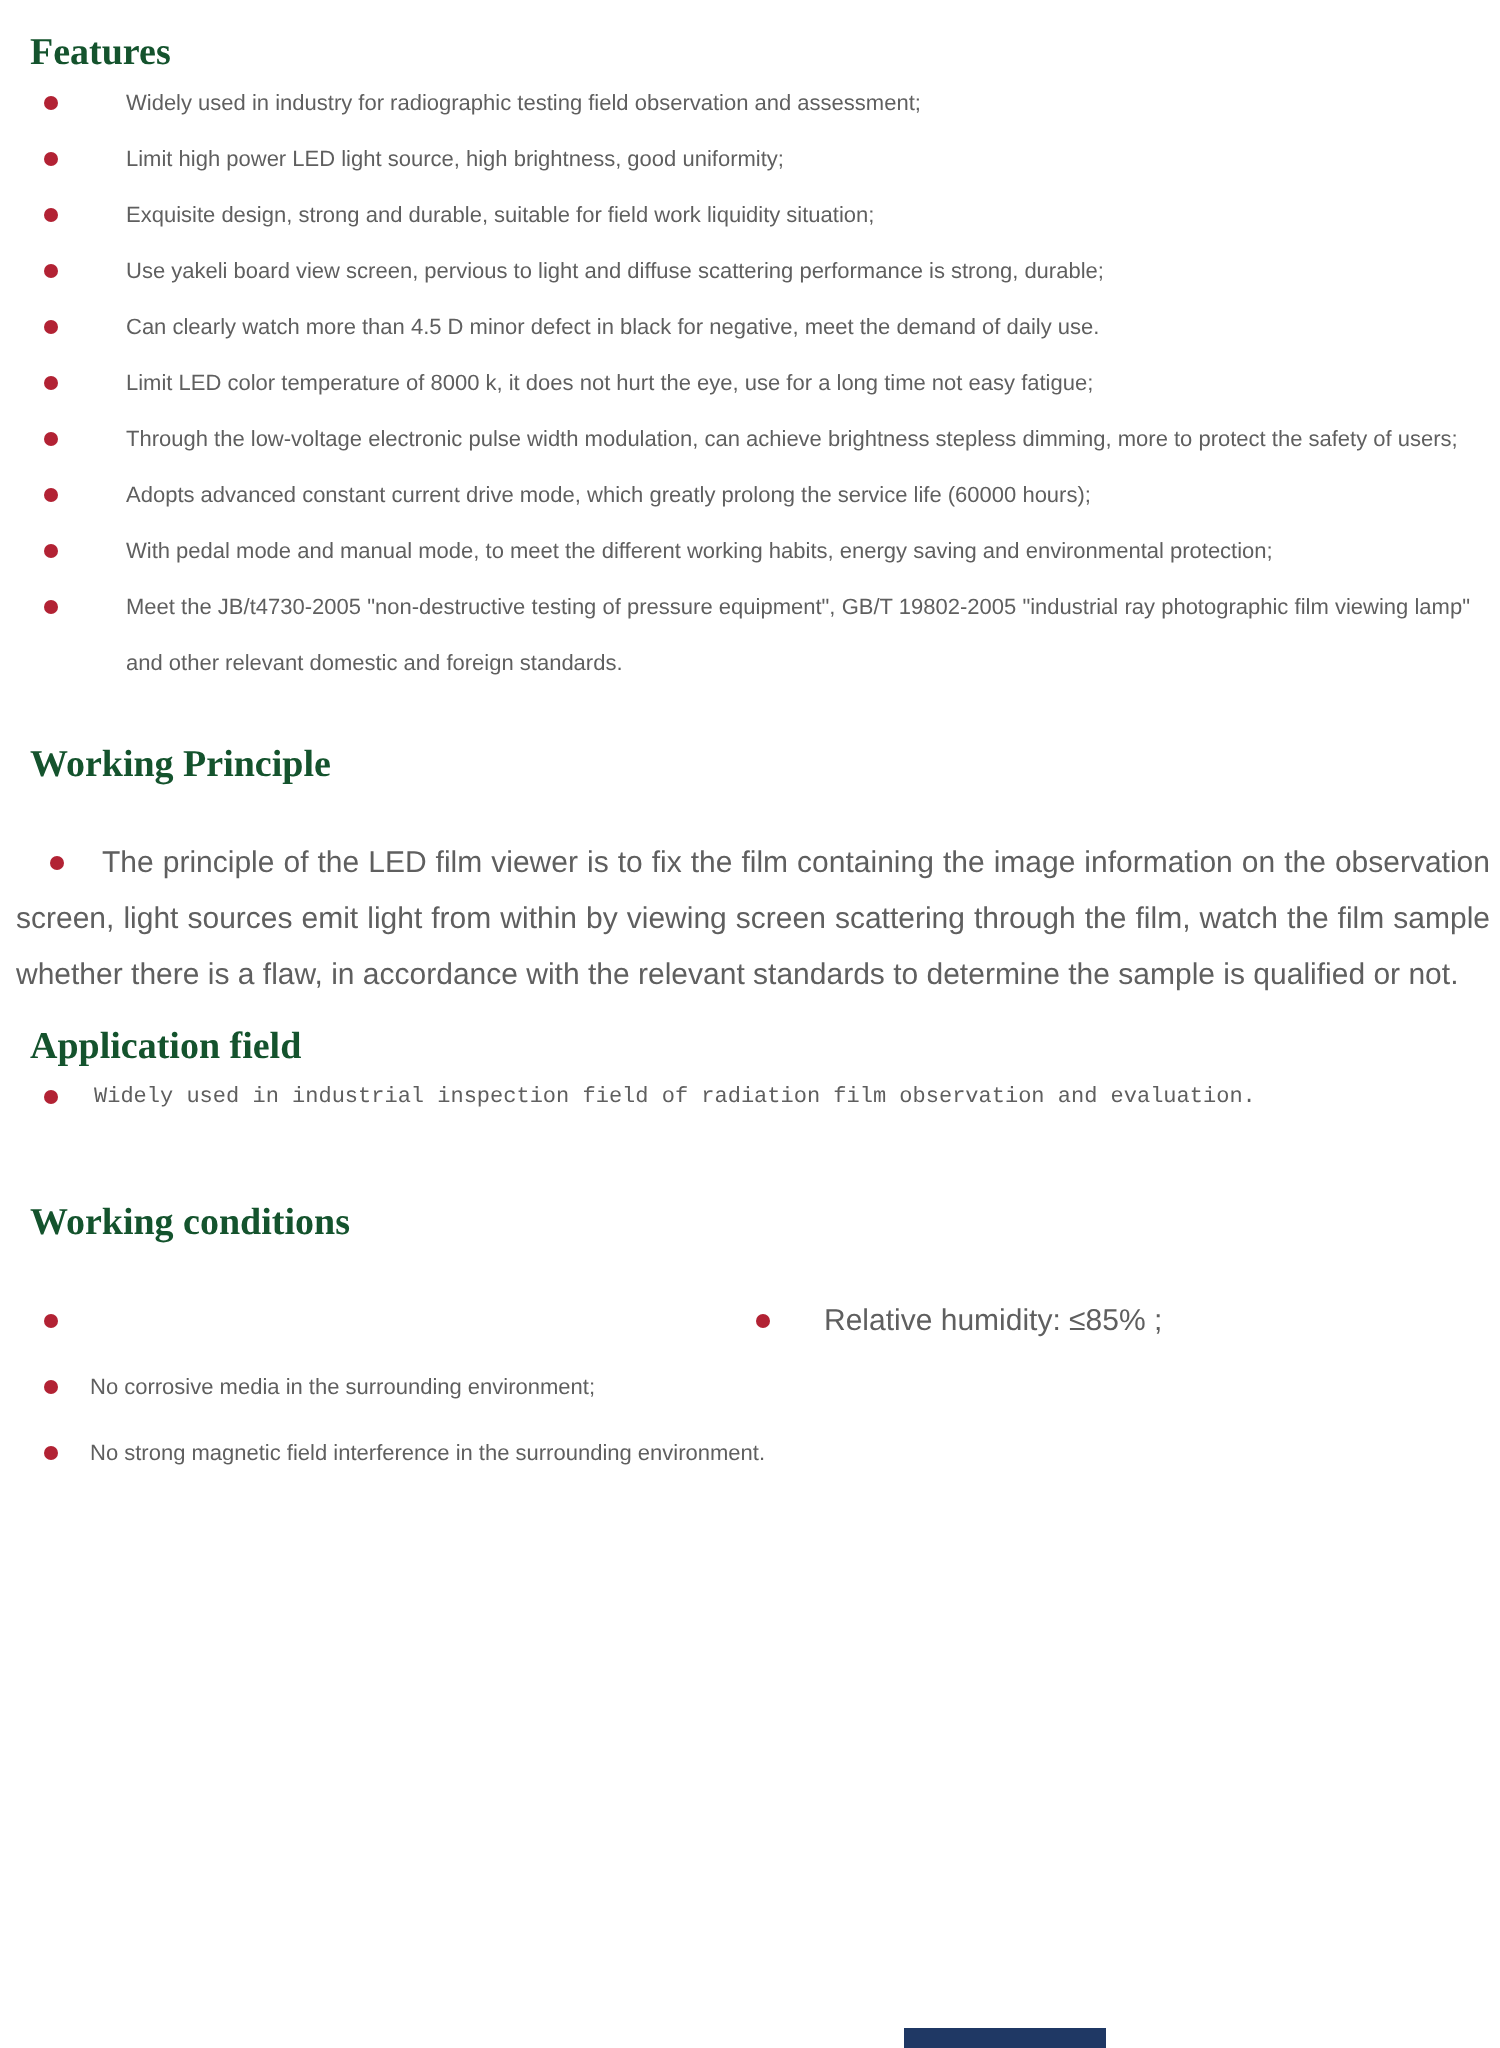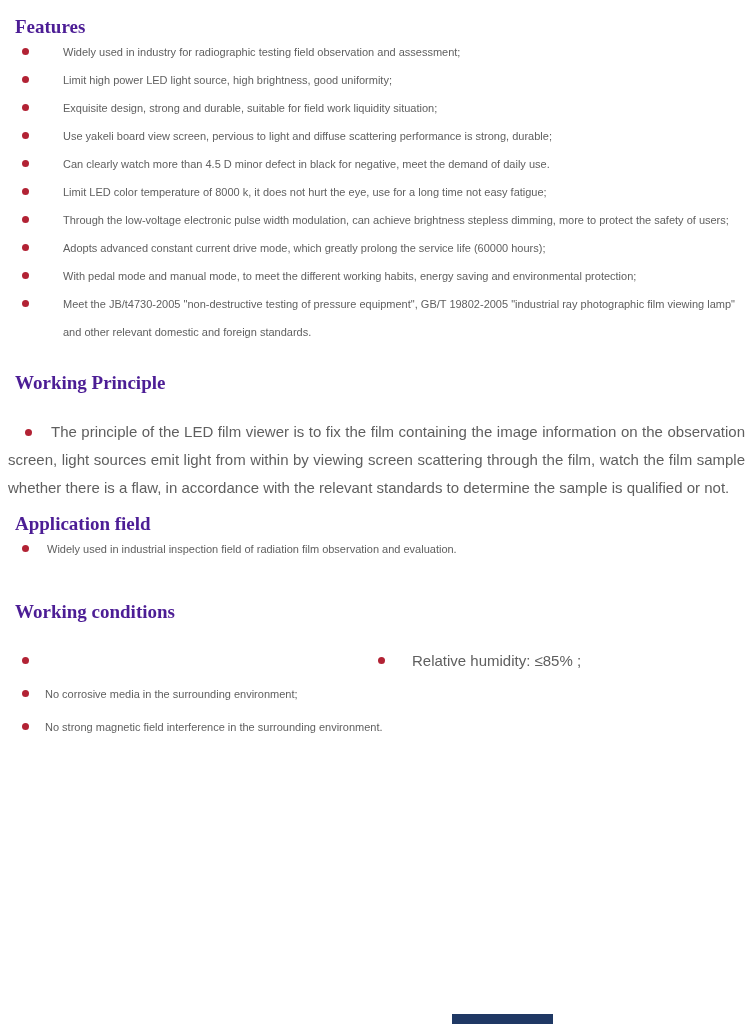--- a/index.html
+++ b/index.html
@@ -12,21 +12,21 @@
     background: #ffffff;
     font-family: "Liberation Sans", "DejaVu Sans", sans-serif;
     color: #5f5f5f;
     overflow: hidden;
   }
   .section-title {
     font-family: "Liberation Serif", "DejaVu Serif", serif;
     font-weight: bold;
     font-size: 19px;
     line-height: 22px;
-    color: #4c1d95;
+    color: #14532d;
     margin: 0;
   }
   .title-wp  { margin-top: 26px; }
   .title-af  { margin-top: 11px; }
   .title-wc  { margin-top: 38px; }
 
   ul.bullet-list { list-style: none; margin: 0; padding: 0; }
   .list-features { margin-top: 26px; }
 
   .b-item {
@@ -56,21 +56,21 @@
     display: inline-block;
     width: 7px;
     height: 7px;
     border-radius: 50%;
     background: #b22234;
     margin: 0 19px 2px 17px;
     vertical-align: middle;
   }
 
   .list-app { margin-top: 18px; }
-  .app-item { padding-left: 32px; }
+  .app-item { padding-left: 32px; font-family: Liberation Mono, monospace; }
 
   .list-cond { margin-top: 24px; }
   .cond-row { display: flex; margin-bottom: 5px; }
   .cond-cell-1 {
     position: relative;
     width: 363px;
     box-sizing: border-box;
     padding-left: 30px;
     font-size: 15px;
     line-height: 28px;

